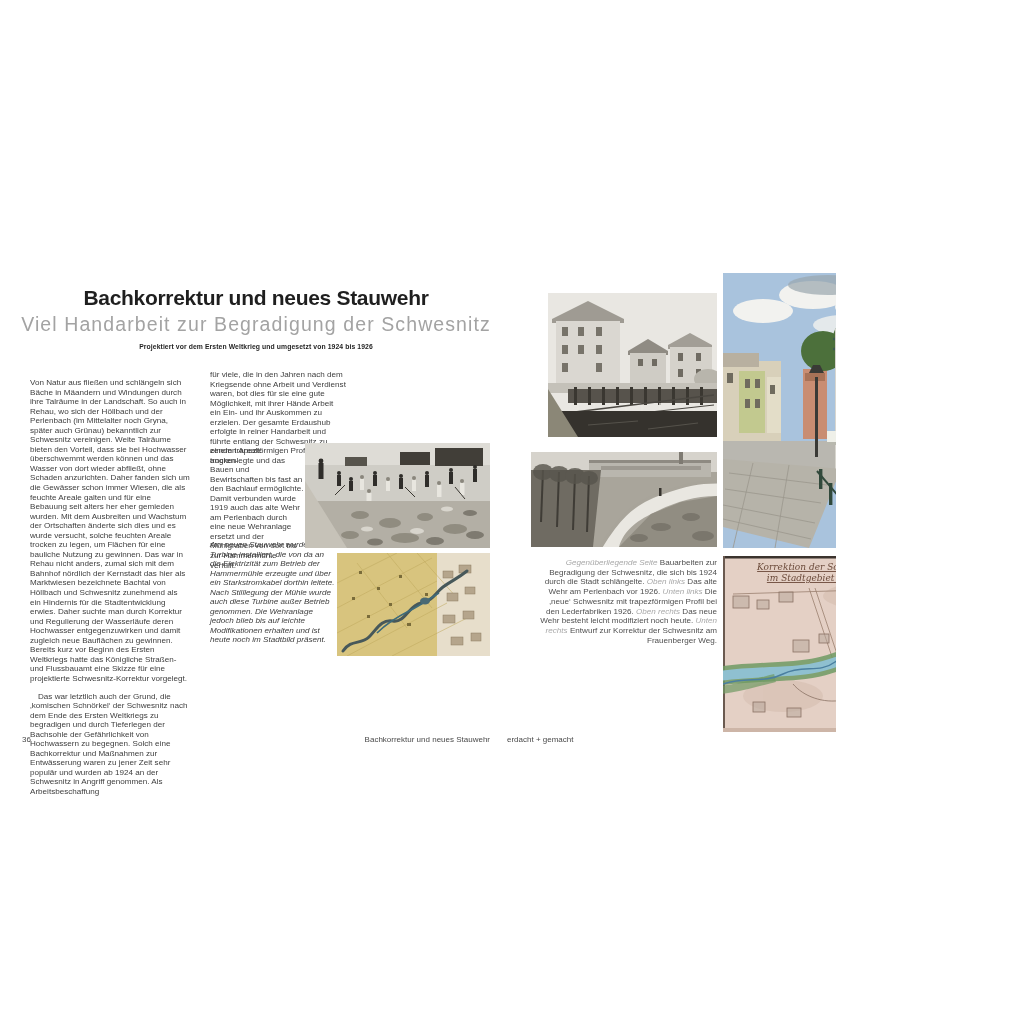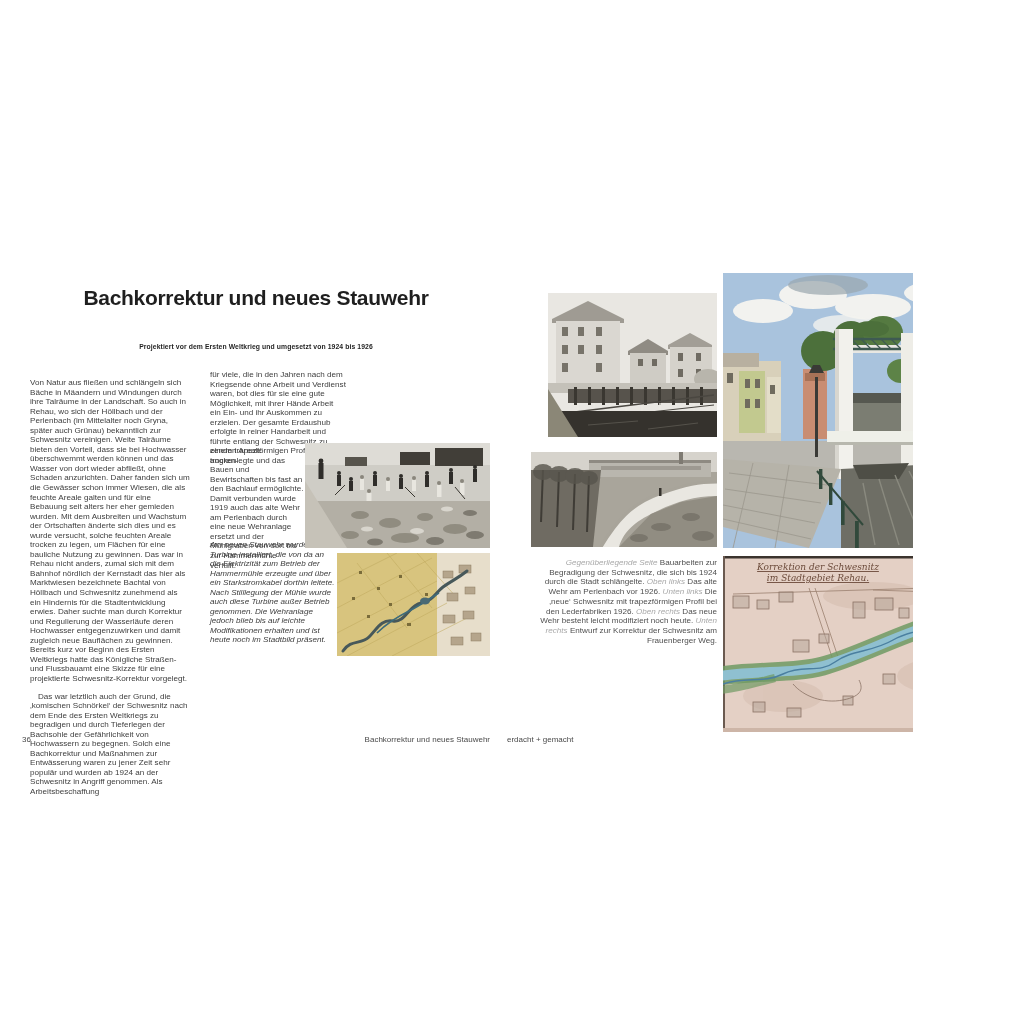--- a/index.html
+++ b/index.html
@@ -1,16 +1,16 @@
 <!DOCTYPE html>
 <html><head>
 <meta charset="utf-8">
 <style>
   html,body{margin:0;padding:0;background:#ffffff;}
-  #canvas{position:relative;width:913px;height:1024px;background:#ffffff;overflow:hidden;
+  #canvas{position:relative;width:836px;height:1024px;background:#ffffff;overflow:hidden;
           font-family:"Liberation Sans",sans-serif;}
   .abs{position:absolute;}
   
   .title{left:20px;top:286px;width:472px;text-align:center;font-size:21px;font-weight:bold;
          color:#1f1f1f;letter-spacing:-0.3px;}
   .subtitle{left:0px;top:313px;width:512px;text-align:center;font-size:19.5px;font-weight:400;
             color:#a3a3a3;letter-spacing:1.1px;}
   .kicker{left:20px;top:343px;width:472px;text-align:center;font-size:6.8px;font-weight:bold;
           color:#1f1f1f;letter-spacing:0.1px;}
   
@@ -34,20 +34,21 @@
   
   .photo{display:block;}
   svg text{font-family:"DejaVu Serif",serif;}
 </style>
 </head>
 <body>
 
 <div id="canvas">
 
   <div class="abs title">Bachkorrektur und neues Stauwehr</div>
+  <div class="abs subtitle">Viel Handarbeit zur Begradigung der Schwesnitz</div>
   <div class="abs kicker">Projektiert vor dem Ersten Weltkrieg und umgesetzt von 1924 bis 1926</div>
 
   <div class="abs bodycol col1">
     <p>Von Natur aus fließen und schlängeln sich Bäche in Mäandern und Windungen durch ihre Talräume in der Landschaft. So auch in Rehau, wo sich der Höllbach und der Perlenbach (im Mittelalter noch Gryna, später auch Grünau) bekanntlich zur Schwesnitz vereinigen. Weite Talräume bieten den Vorteil, dass sie bei Hochwasser überschwemmt werden können und das Wasser von dort wieder abfließt, ohne Schaden anzurichten. Daher fanden sich um die Gewässer schon immer Wiesen, die als feuchte Areale galten und für eine Bebauung seit alters her eher gemieden wurden. Mit dem Ausbreiten und Wachstum der Ortschaften änderte sich dies und es wurde versucht, solche feuchten Areale trocken zu legen, um Flächen für eine bauliche Nutzung zu gewinnen. Das war in Rehau nicht anders, zumal sich mit dem Bahnhof nördlich der Kernstadt das hier als Marktwiesen bezeichnete Bachtal von Höllbach und Schwesnitz zunehmend als ein Hindernis für die Stadtentwicklung erwies. Daher suchte man durch Korrektur und Regulierung der Wasserläufe deren Hochwasser entgegenzuwirken und damit zugleich neue Bauflächen zu gewinnen. Bereits kurz vor Beginn des Ersten Weltkriegs hatte das Königliche Straßen- und Flussbauamt eine Skizze für eine projektierte Schwesnitz-Korrektur vorgelegt.</p>
     <p>Das war letztlich auch der Grund, die ‚komischen Schnörkel‘ der Schwesnitz nach dem Ende des Ersten Weltkriegs zu begradigen und durch Tieferlegen der Bachsohle der Gefährlichkeit von Hochwassern zu begegnen. Solch eine Bachkorrektur und Maßnahmen zur Entwässerung waren zu jener Zeit sehr populär und wurden ab 1924 an der Schwesnitz in Angriff genommen. Als Arbeitsbeschaffung</p>
   </div>
   <div class="abs bodycol col2a">für viele, die in den Jahren nach dem Kriegsende ohne Arbeit und Verdienst waren, bot dies für sie eine gute Möglichkeit, mit ihrer Hände Arbeit ein Ein- und ihr Auskommen zu erzielen. Der gesamte Erdaushub erfolgte in reiner Handarbeit und führte entlang der Schwesnitz zu einem trapezförmigen Profil, das die angren-</div>
   <div class="abs bodycol col2b">zenden Areale trockenlegte und das Bauen und Bewirtschaften bis fast an den Bachlauf ermöglichte. Damit verbunden wurde 1919 auch das alte Wehr am Perlenbach durch eine neue Wehranlage ersetzt und der Mühlgraben von dort bis zur Hammermühle verfüllt.</div>
   <div class="abs bodycol col2c">Am neuen Stauwehr wurde eine Turbine installiert, die von da an die Elektrizität zum Betrieb der Hammermühle erzeugte und über ein Starkstromkabel dorthin leitete. Nach Stilllegung der Mühle wurde auch diese Turbine außer Betrieb genommen. Die Wehranlage jedoch blieb bis auf leichte Modifikationen erhalten und ist heute noch im Stadtbild präsent.</div>
 

